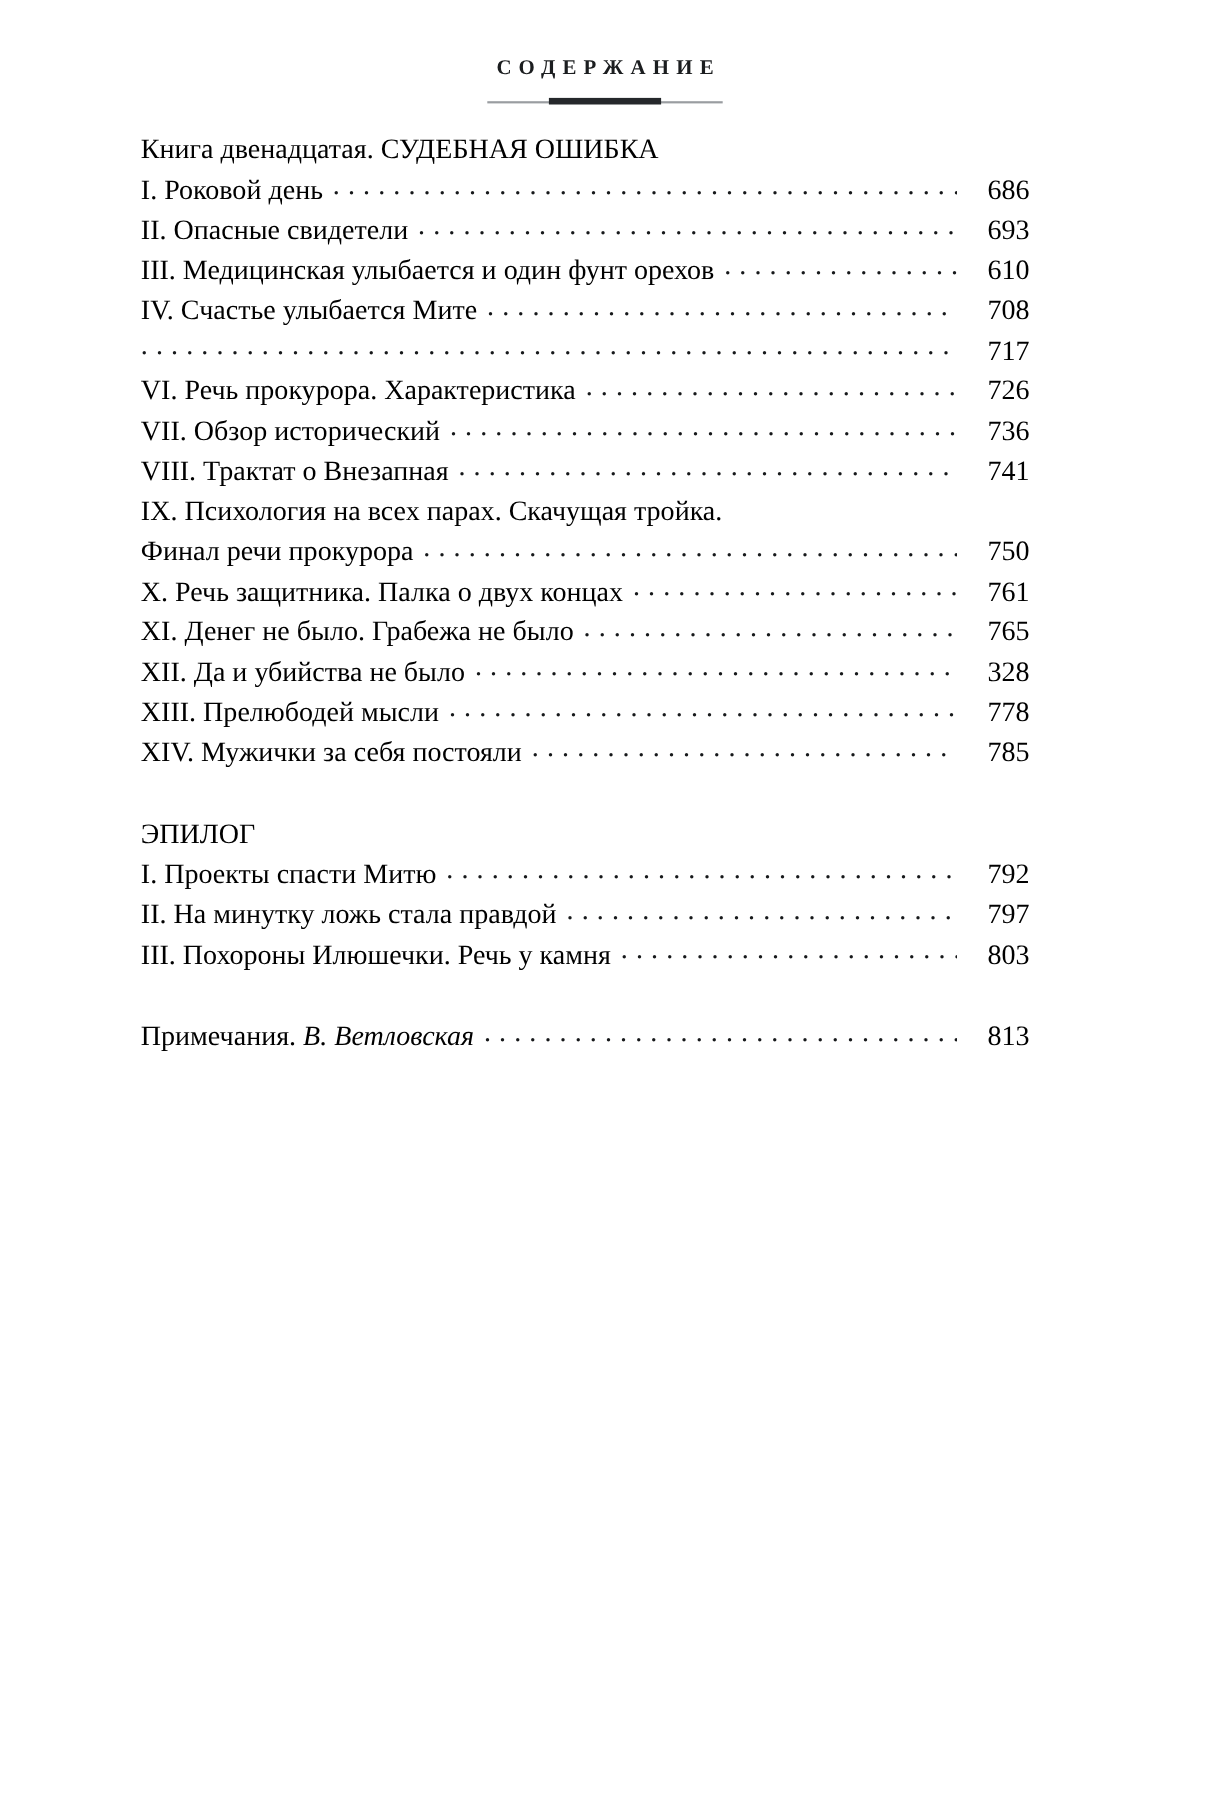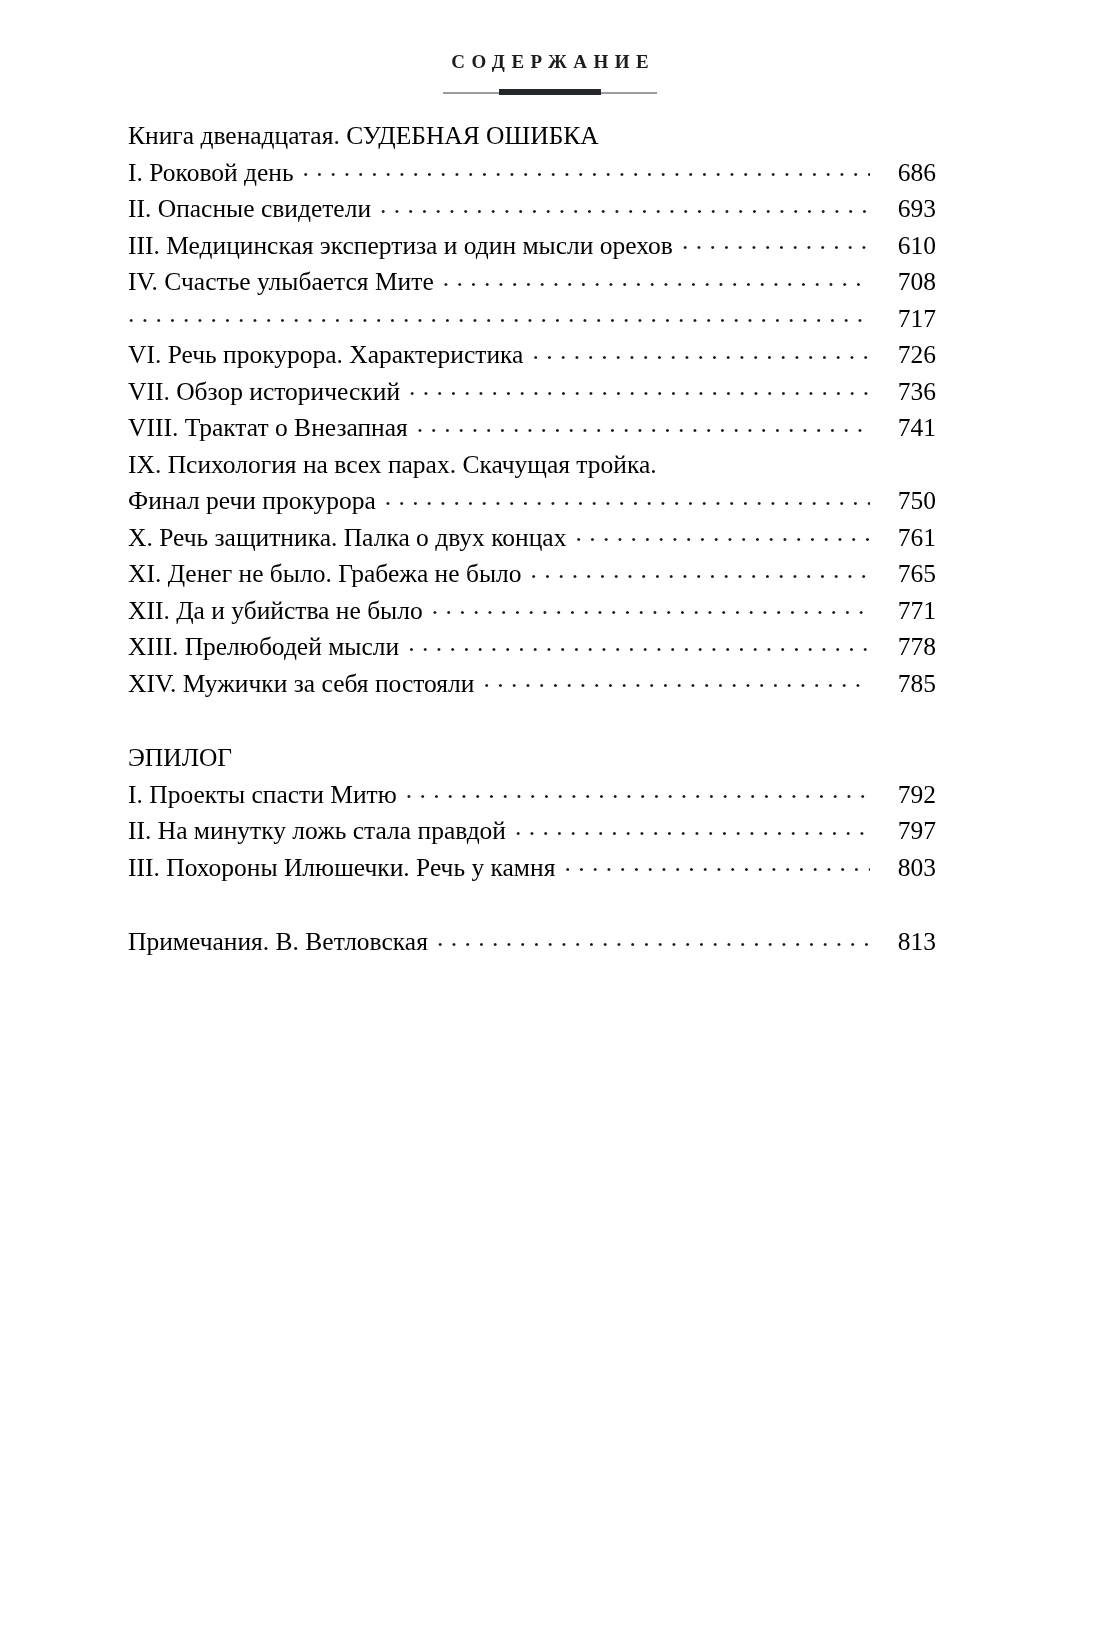--- a/index.html
+++ b/index.html
@@ -89,20 +89,21 @@
     color: #000000;
     white-space: nowrap;
   }
 
   .toc-label {
     flex: 0 0 auto;
     padding-right: 9px;
   }
 
   .toc-label .attrib {
+    font-style: italic;
   }
 
   .toc-leader {
     flex: 1 1 auto;
     overflow: hidden;
     height: 1em;
     position: relative;
     min-width: 10px;
   }
   .toc-leader::before {
@@ -147,21 +148,21 @@
           <span class="toc-label">I. Роковой день</span>
           <span class="toc-leader"></span>
           <span class="toc-page">686</span>
         </div>
         <div class="toc-line">
           <span class="toc-label">II. Опасные свидетели</span>
           <span class="toc-leader"></span>
           <span class="toc-page">693</span>
         </div>
         <div class="toc-line">
-          <span class="toc-label">III. Медицинская экспертиза и один мысли орехов</span>
+          <span class="toc-label">III. Медицинская улыбается и один фунт орехов</span>
           <span class="toc-leader"></span>
           <span class="toc-page">610</span>
         </div>
         <div class="toc-line">
           <span class="toc-label">IV. Счастье улыбается Мите</span>
           <span class="toc-leader"></span>
           <span class="toc-page">708</span>
         </div>
         <div class="toc-line">
           <span class="toc-leader"></span>
@@ -196,21 +197,21 @@
           <span class="toc-page">761</span>
         </div>
         <div class="toc-line">
           <span class="toc-label">XI. Денег не было. Грабежа не было</span>
           <span class="toc-leader"></span>
           <span class="toc-page">765</span>
         </div>
         <div class="toc-line">
           <span class="toc-label">XII. Да и убийства не было</span>
           <span class="toc-leader"></span>
-          <span class="toc-page">771</span>
+          <span class="toc-page">328</span>
         </div>
         <div class="toc-line">
           <span class="toc-label">XIII. Прелюбодей мысли</span>
           <span class="toc-leader"></span>
           <span class="toc-page">778</span>
         </div>
         <div class="toc-line">
           <span class="toc-label">XIV. Мужички за себя постояли</span>
           <span class="toc-leader"></span>
           <span class="toc-page">785</span>

